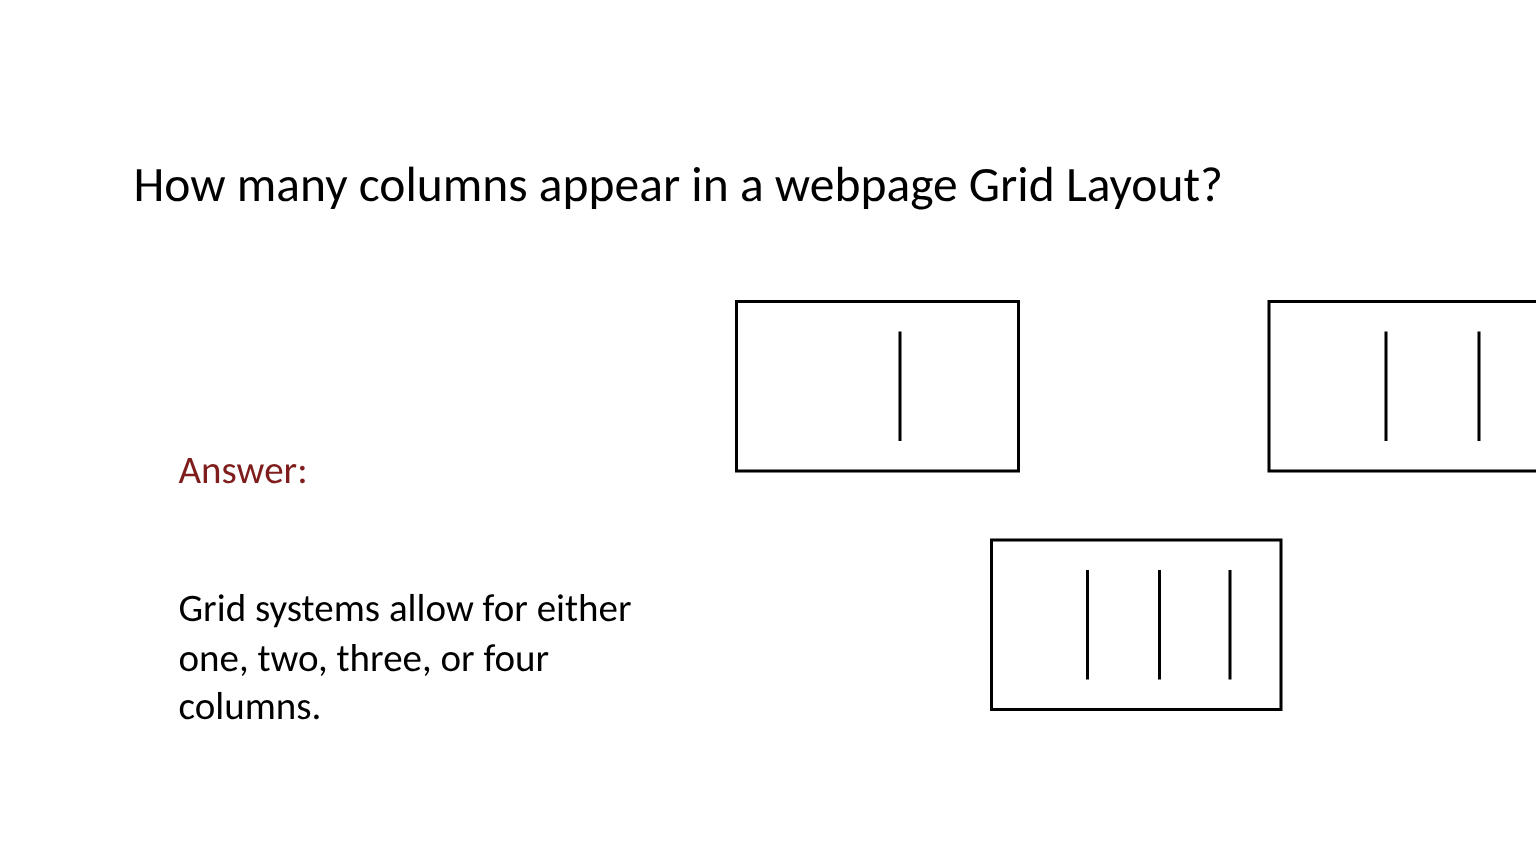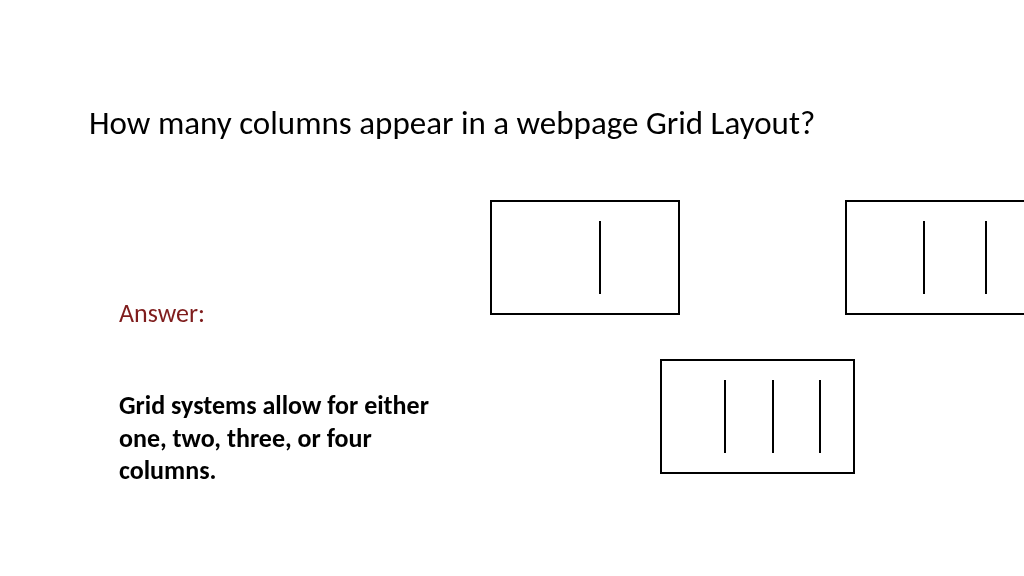--- a/index.html
+++ b/index.html
@@ -30,21 +30,21 @@
       font-size: 26px;
       color: #7f1d1d;
       font-weight: 400;
     }
     .answer-text {
       position: absolute;
       left: 74px;
       top: 344px;
       font-size: 26px;
       color: #000000;
-      font-weight: 700;
+      font-weight: 400;
       line-height: 1.25;
       width: 340px;
     }
     .grid-box {
       position: absolute;
       border: 2px solid #000000;
       background: #ffffff;
     }
     .grid-box .divider {
       position: absolute;

